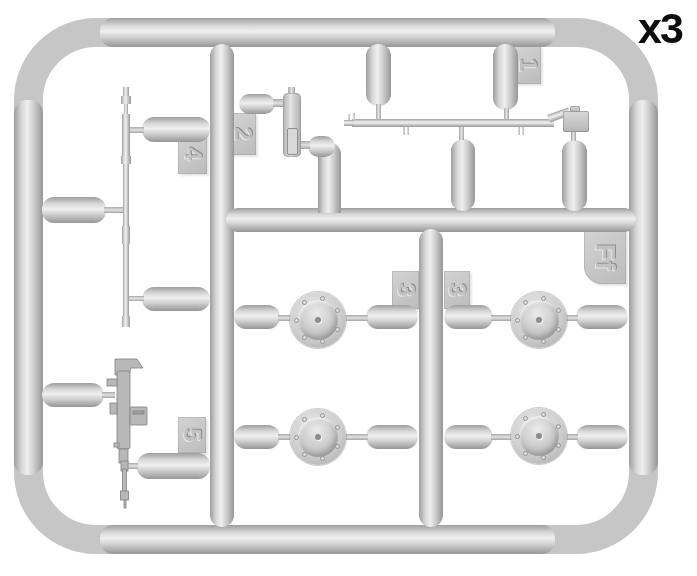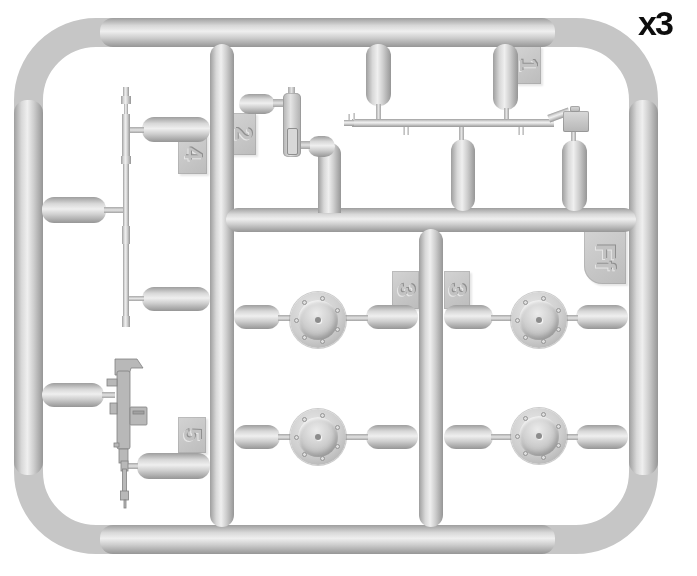--- a/index.html
+++ b/index.html
@@ -41,21 +41,21 @@
 
   
   .plate{position:absolute;border-radius:5px;z-index:4;
          background:linear-gradient(90deg,#b2b2b2,#e4e4e4 42%,#aeaeae);
          box-shadow:inset 0 0 0 1px rgba(130,130,130,.45);}
   .slot{position:absolute;background:#d8d8d8;border:1px solid #8e8e8e;border-radius:2px;z-index:5;}
   .block{position:absolute;z-index:5;background:linear-gradient(180deg,#d9d9d9,#b6b6b6);
          box-shadow:inset 0 0 0 1px rgba(120,120,120,.5);border-radius:2px;}
 
   
-  .qty{position:absolute;left:638px;top:4px;font-size:34px;font-weight:bold;letter-spacing:-2px;
+  .qty{position:absolute;left:638px;top:4px;font-size:43px;font-weight:bold;letter-spacing:-2px;
        color:#0d0d0d;z-index:6;}
 </style>
 </head>
 <body>
 
 <div id="canvas">
 
   <div class="qty">x3</div>
 
   <div class="frame"></div>

